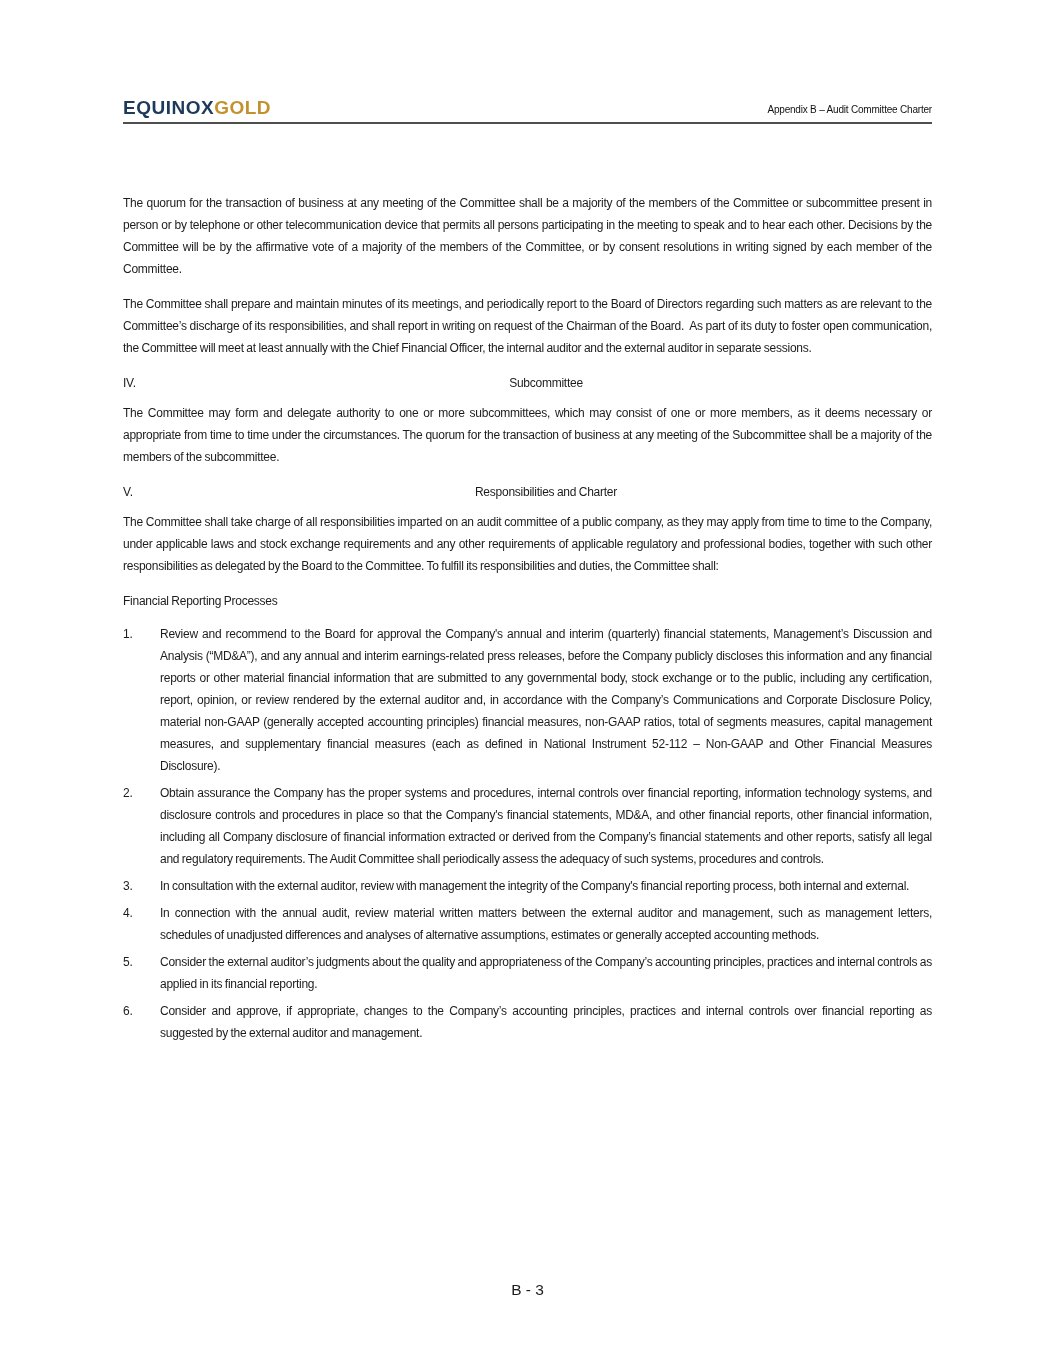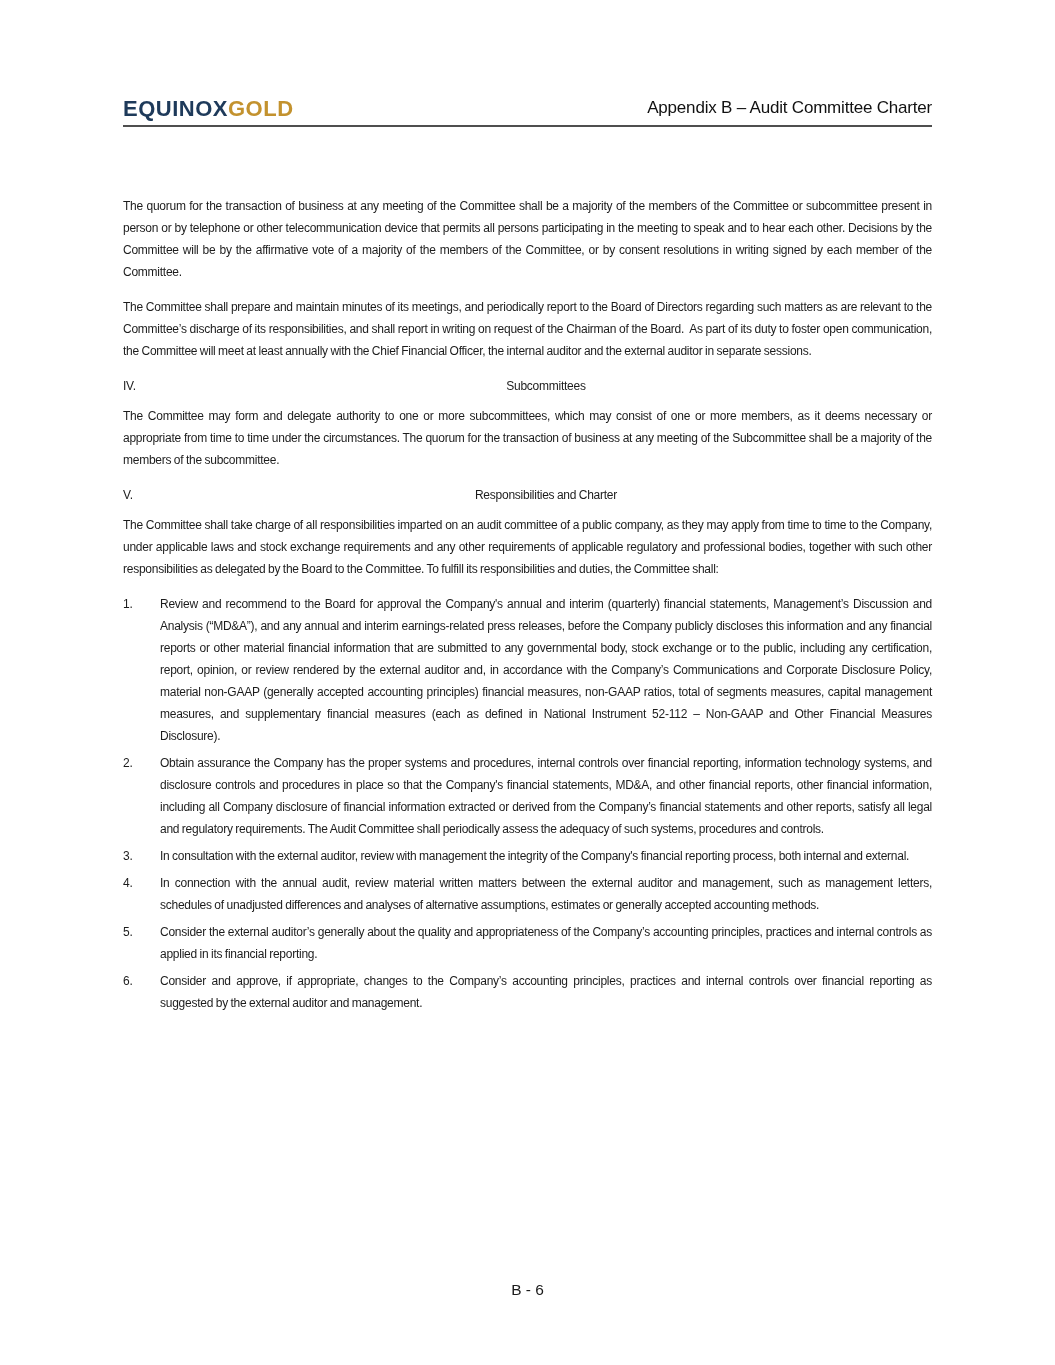--- a/index.html
+++ b/index.html
@@ -16,30 +16,30 @@
     color: #1c1c1c;
   }
   .header {
     display: flex;
     justify-content: space-between;
     align-items: flex-end;
     border-bottom: 2px solid #4f4f4f;
     padding-bottom: 5px;
   }
   .logo {
-    font-size: 22px;
+    font-size: 19px;
     font-weight: 700;
     letter-spacing: 0.5px;
     line-height: 1;
     white-space: nowrap;
   }
   .logo-navy { color: #1e3a5a; }
   .logo-gold { color: #c3922e; }
   .header-title {
-    font-size: 17px;
+    font-size: 10px;
     color: #111111;
     margin-bottom: 2px;
     letter-spacing: -0.2px;
   }
   .doc-body {
     margin-top: 68px;
     font-size: 12px;
     line-height: 22px;
     letter-spacing: -0.25px;
     word-spacing: -0.5px;
@@ -82,59 +82,60 @@
   </header>
 
   <main class="doc-body">
 
     <p>The quorum for the transaction of business at any meeting of the Committee shall be a majority of the members of the Committee or subcommittee present in person or by telephone or other telecommunication device that permits all persons participating in the meeting to speak and to hear each other. Decisions by the Committee will be by the affirmative vote of a majority of the members of the Committee, or by consent resolutions in writing signed by each member of the Committee.</p>
 
     <p>The Committee shall prepare and maintain minutes of its meetings, and periodically report to the Board of Directors regarding such matters as are relevant to the Committee’s discharge of its responsibilities, and shall report in writing on request of the Chairman of the Board.&nbsp; As part of its duty to foster open communication, the Committee will meet at least annually with the Chief Financial Officer, the internal auditor and the external auditor in separate sessions.</p>
 
     <div class="sec-heading">
       <span class="hnum">IV.</span>
-      <span class="htitle">Subcommittees</span>
+      <span class="htitle">Subcommittee</span>
     </div>
 
     <p>The Committee may form and delegate authority to one or more subcommittees, which may consist of one or more members, as it deems necessary or appropriate from time to time under the circumstances. The quorum for the transaction of business at any meeting of the Subcommittee shall be a majority of the members of the subcommittee.</p>
 
     <div class="sec-heading">
       <span class="hnum">V.</span>
       <span class="htitle">Responsibilities and Charter</span>
     </div>
 
     <p>The Committee shall take charge of all responsibilities imparted on an audit committee of a public company, as they may apply from time to time to the Company, under applicable laws and stock exchange requirements and any other requirements of applicable regulatory and professional bodies, together with such other responsibilities as delegated by the Board to the Committee. To fulfill its responsibilities and duties, the Committee shall:</p>
 
+    <p class="subhead">Financial Reporting Processes</p>
 
     <div class="olist">
       <div class="li">
         <span class="num">1.</span>
         <div class="litext">Review and recommend to the Board for approval the Company's annual and interim (quarterly) financial statements, Management’s Discussion and Analysis (“MD&amp;A”), and any annual and interim earnings-related press releases, before the Company publicly discloses this information and any financial reports or other material financial information that are submitted to any governmental body, stock exchange or to the public, including any certification, report, opinion, or review rendered by the external auditor and, in accordance with the Company’s Communications and Corporate Disclosure Policy, material non-GAAP (generally accepted accounting principles) financial measures, non-GAAP ratios, total of segments measures, capital management measures, and supplementary financial measures (each as defined in National Instrument 52-112 – Non-GAAP and Other Financial Measures Disclosure).</div>
       </div>
       <div class="li">
         <span class="num">2.</span>
         <div class="litext">Obtain assurance the Company has the proper systems and procedures, internal controls over financial reporting, information technology systems, and disclosure controls and procedures in place so that the Company's financial statements, MD&amp;A, and other financial reports, other financial information, including all Company disclosure of financial information extracted or derived from the Company’s financial statements and other reports, satisfy all legal and regulatory requirements. The Audit Committee shall periodically assess the adequacy of such systems, procedures and controls.</div>
       </div>
       <div class="li">
         <span class="num">3.</span>
         <div class="litext">In consultation with the external auditor, review with management the integrity of the Company's financial reporting process, both internal and external.</div>
       </div>
       <div class="li">
         <span class="num">4.</span>
         <div class="litext">In connection with the annual audit, review material written matters between the external auditor and management, such as management letters, schedules of unadjusted differences and analyses of alternative assumptions, estimates or generally accepted accounting methods.</div>
       </div>
       <div class="li">
         <span class="num">5.</span>
-        <div class="litext">Consider the external auditor’s generally about the quality and appropriateness of the Company’s accounting principles, practices and internal controls as applied in its financial reporting.</div>
+        <div class="litext">Consider the external auditor’s judgments about the quality and appropriateness of the Company’s accounting principles, practices and internal controls as applied in its financial reporting.</div>
       </div>
       <div class="li">
         <span class="num">6.</span>
         <div class="litext">Consider and approve, if appropriate, changes to the Company’s accounting principles, practices and internal controls over financial reporting as suggested by the external auditor and management.</div>
       </div>
     </div>
 
   </main>
 
   <footer class="footer">
-    <span>B - 6</span>
+    <span>B - 3</span>
   </footer>
 
 </div>
 
 </body></html>

